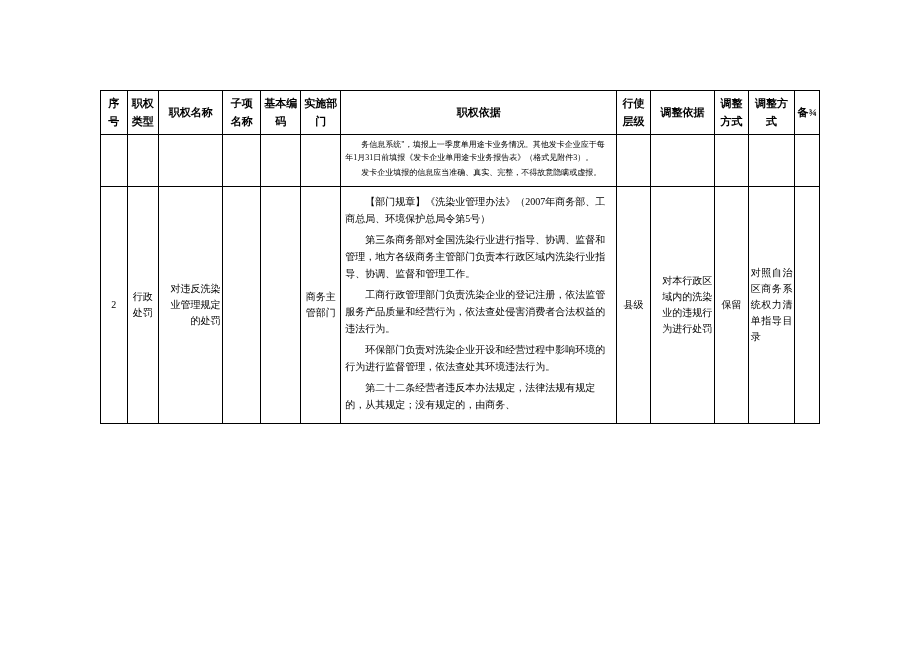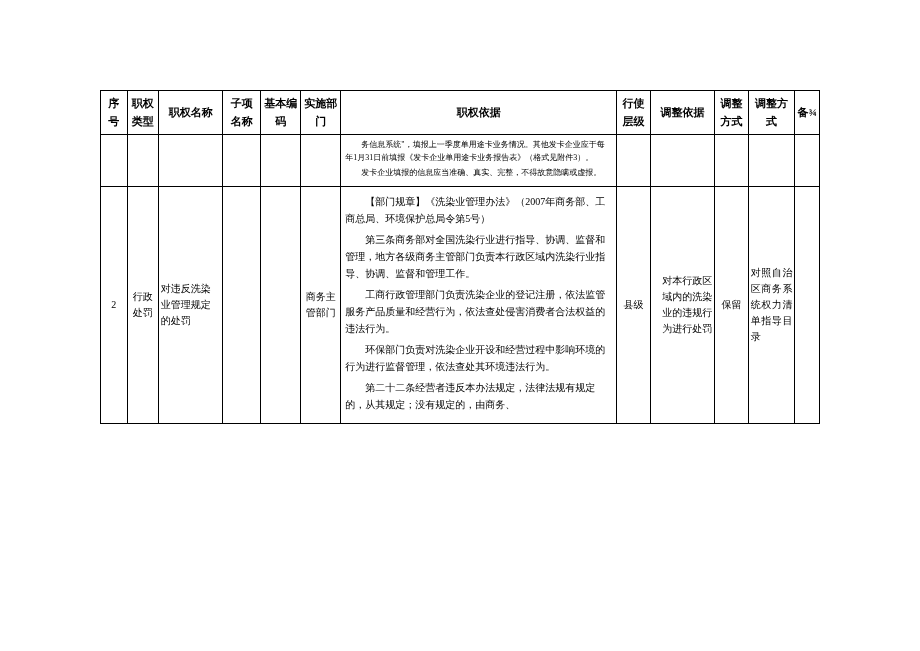--- a/index.html
+++ b/index.html
@@ -117,21 +117,21 @@
       </td>
       <td></td>
       <td></td>
       <td></td>
       <td></td>
       <td></td>
     </tr>
     <tr>
       <td>2</td>
       <td>行政处罚</td>
-      <td style="text-align:left;">对违反洗染业管理规定的处罚</td>
+      <td style="text-align:right;">对违反洗染业管理规定的处罚</td>
       <td></td>
       <td></td>
       <td>商务主管部门</td>
       <td class="yiju-content">
         <p>【部门规章】《洗染业管理办法》（2007年商务部、工商总局、环境保护总局令第5号）</p>
         <p>第三条商务部对全国洗染行业进行指导、协调、监督和管理，地方各级商务主管部门负责本行政区域内洗染行业指导、协调、监督和管理工作。</p>
         <p>工商行政管理部门负责洗染企业的登记注册，依法监管服务产品质量和经营行为，依法查处侵害消费者合法权益的违法行为。</p>
         <p>环保部门负责对洗染企业开设和经营过程中影响环境的行为进行监督管理，依法查处其环境违法行为。</p>
         <p>第二十二条经营者违反本办法规定，法律法规有规定的，从其规定；没有规定的，由商务、</p>
       </td>

